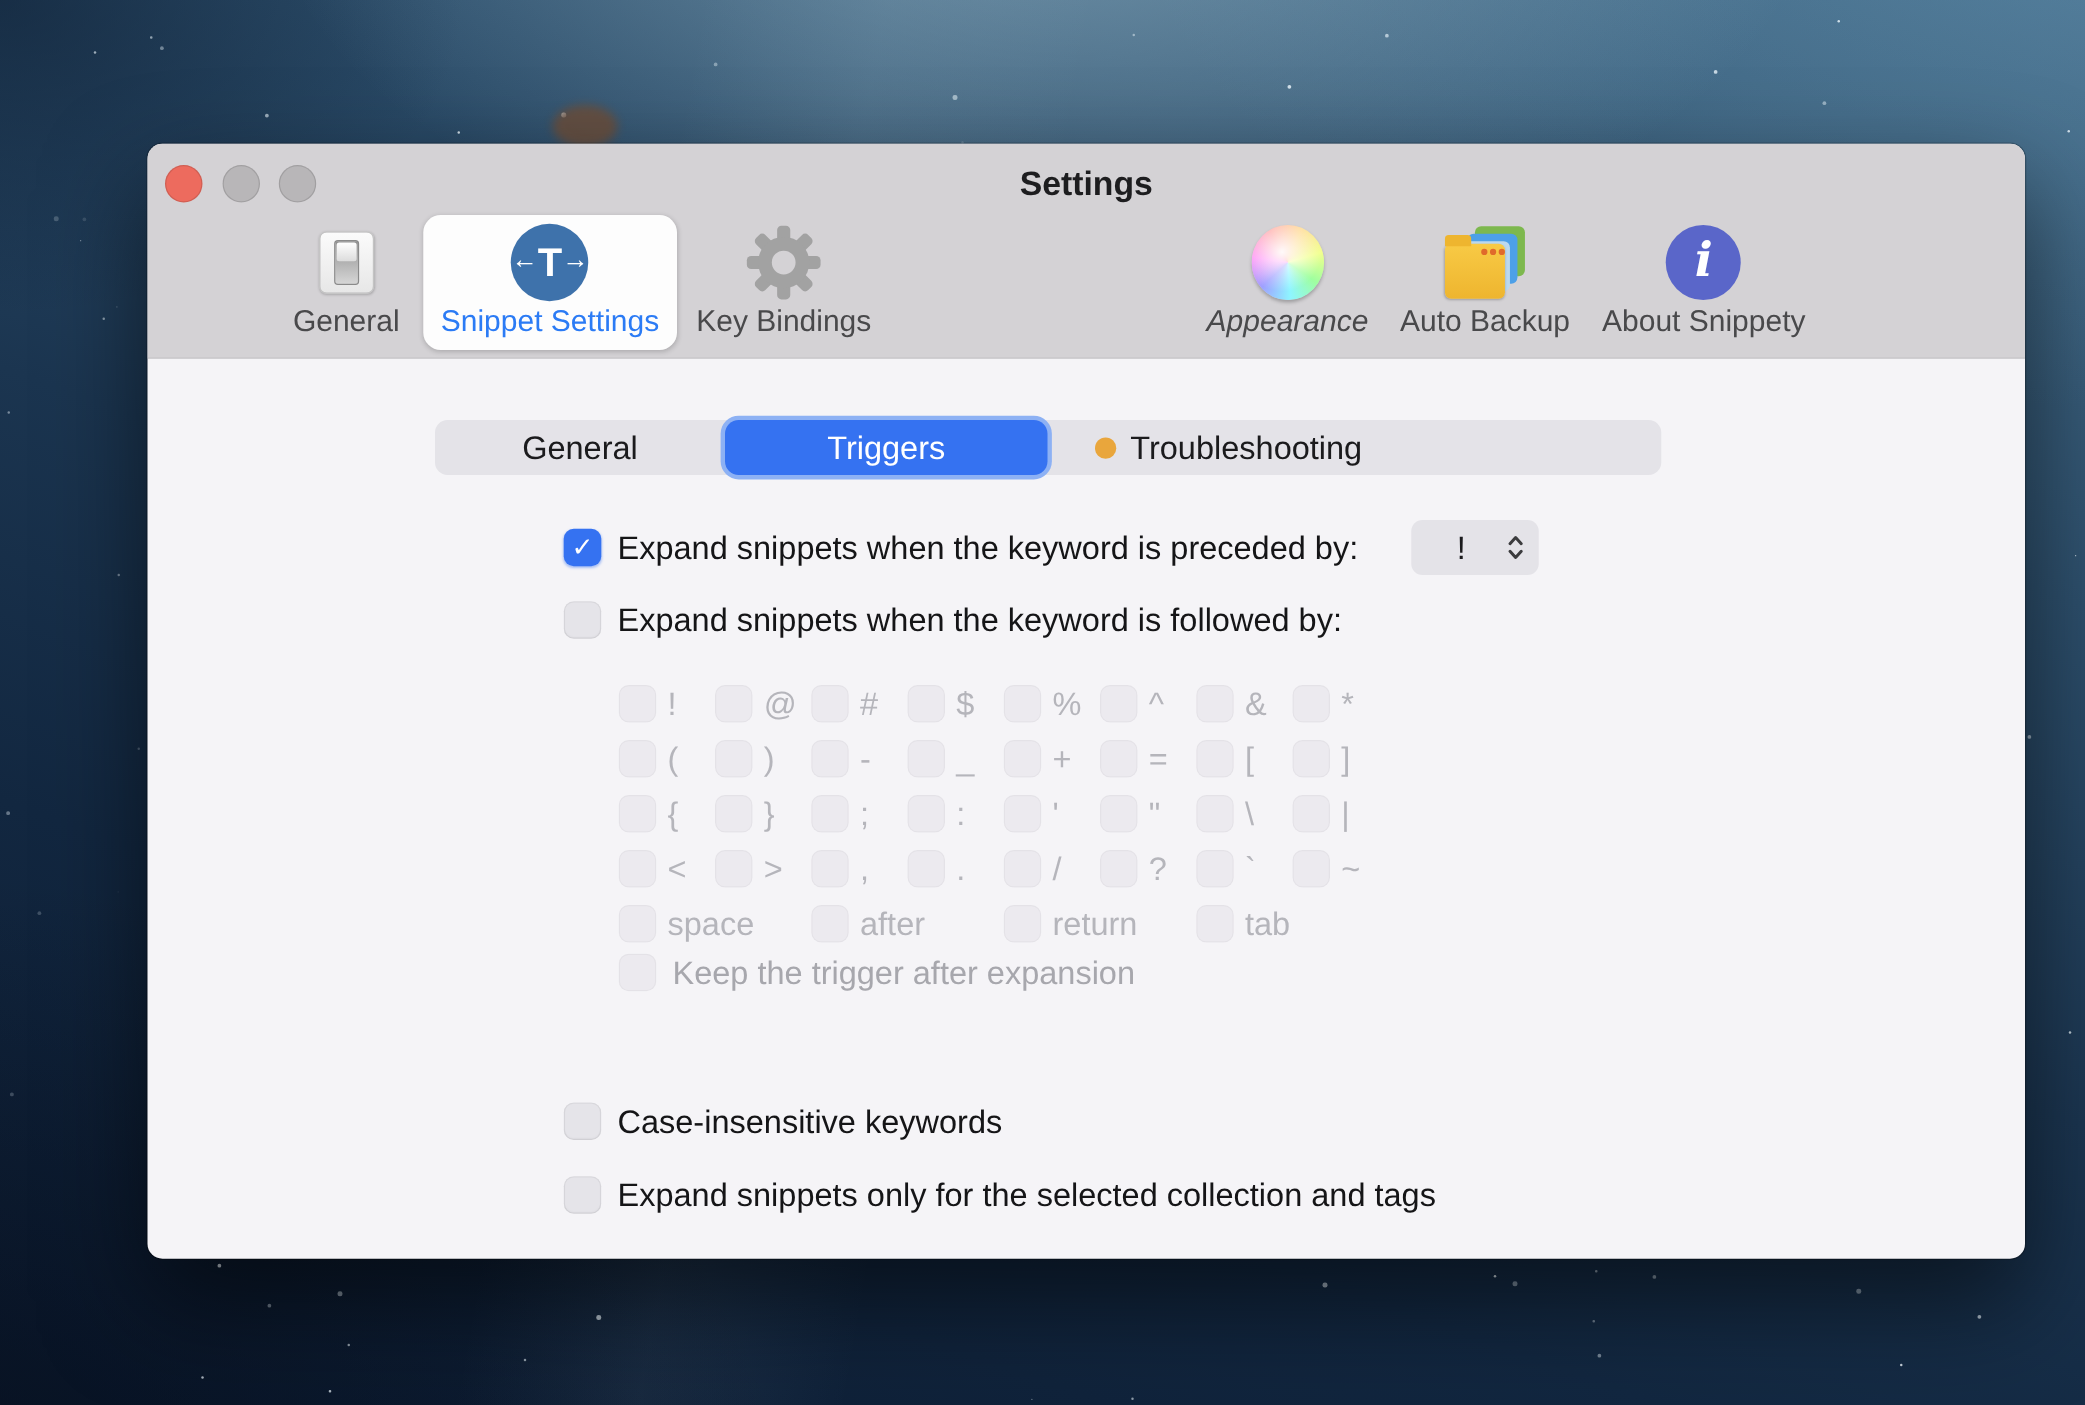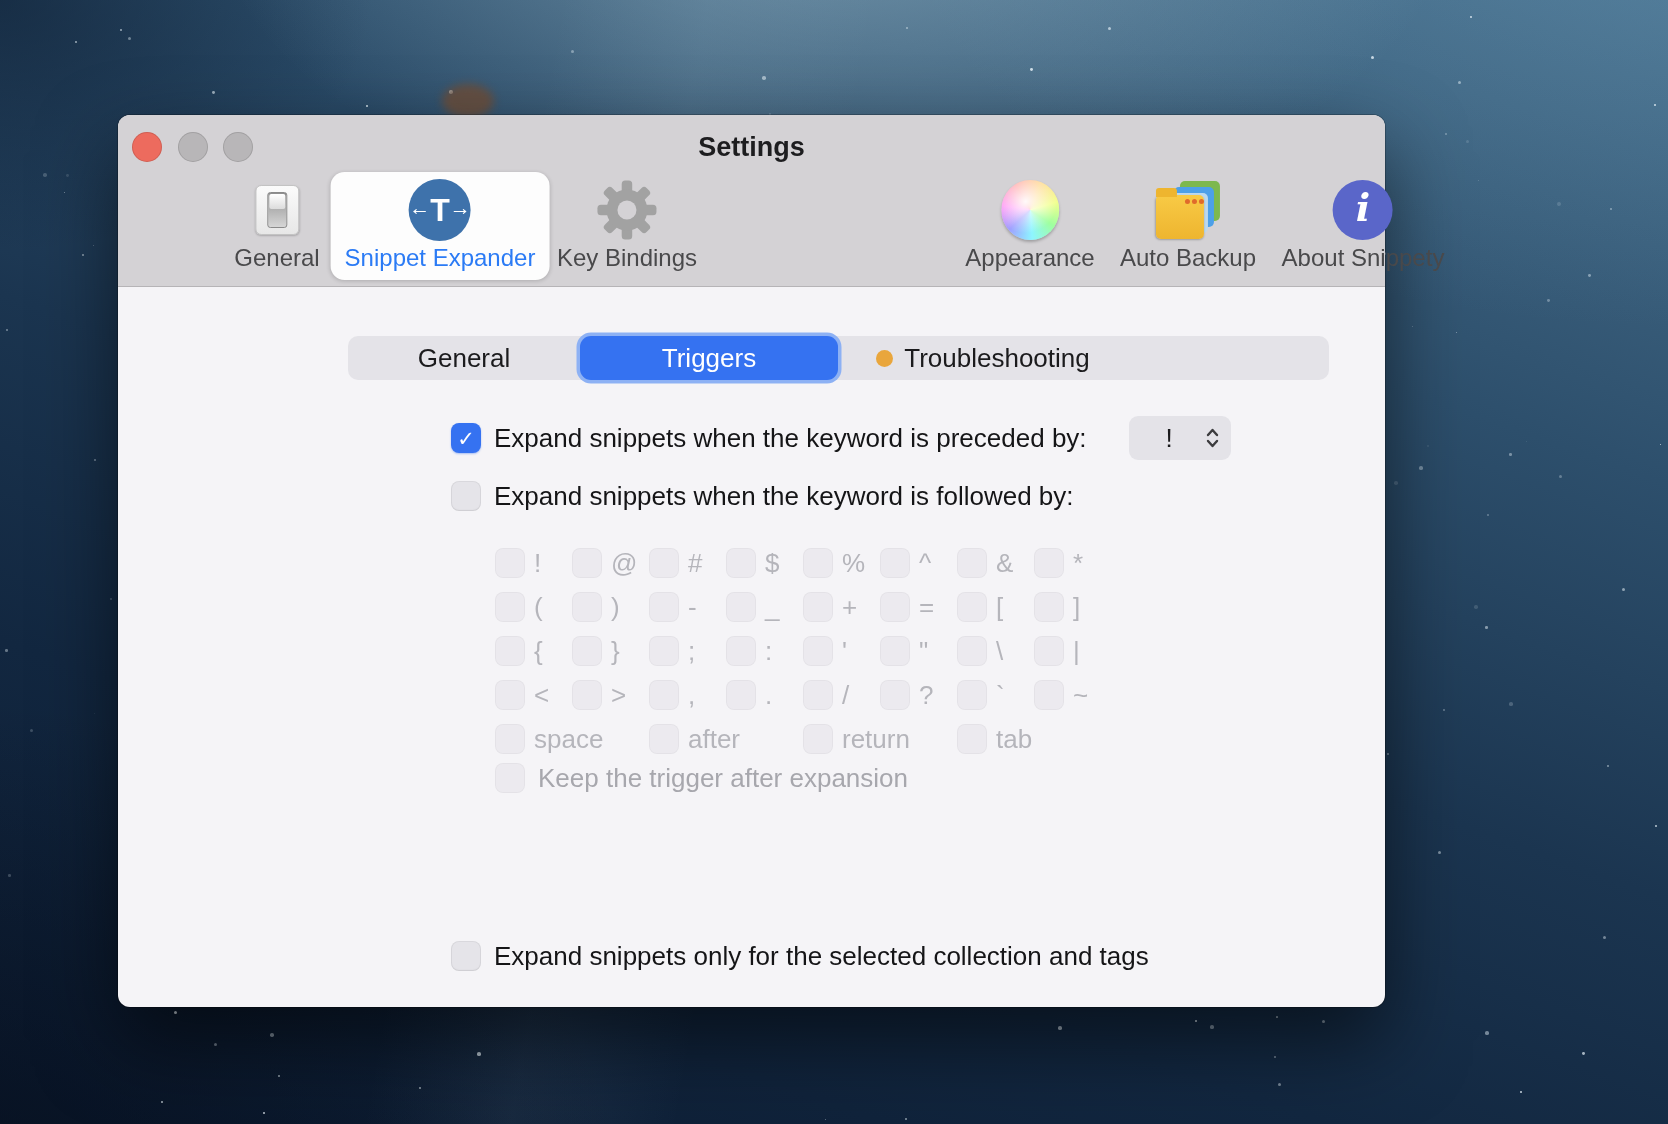--- a/index.html
+++ b/index.html
@@ -13,21 +13,21 @@
       radial-gradient(1200px 900px at -5% 110%, rgba(4,10,22,.65), rgba(4,10,22,0) 60%),
       linear-gradient(100deg, transparent 30%, rgba(180,210,225,.07) 38%, transparent 47%),
       linear-gradient(200deg, #48708d 0%, #2d4f6c 28%, #1b3550 52%, #122740 72%, #0c1b31 100%);
   }
   #speckles{position:absolute;inset:0;z-index:0;}
   .spk{position:absolute;border-radius:50%;background:#eaf4fa;}
   .blob{position:absolute;left:442px;top:84px;width:52px;height:34px;border-radius:50%;
         background:#6b4e3b;filter:blur(4px);opacity:.85;z-index:0;}
 
   
-  .window{position:absolute;left:118px;top:115px;width:1267px;height:892px;border-radius:12px;
+  .window{position:absolute;left:118px;top:115px;width:1502px;height:892px;border-radius:12px;
           background:#f5f4f7;z-index:2;
           box-shadow:0 35px 80px rgba(0,0,0,.55), 0 0 0 1px rgba(0,0,0,.22);}
   .titlebar{position:absolute;left:0;top:0;right:0;height:172px;background:#d4d2d5;
             border-radius:12px 12px 0 0;border-bottom:1px solid rgba(0,0,0,.14);box-sizing:border-box;}
   .light{position:absolute;top:17px;width:30px;height:30px;border-radius:50%;box-shadow:inset 0 0 0 1px rgba(0,0,0,.12);}
   .light.red{left:14px;background:#ed6b5e;}
   .light.g1{left:60px;background:#b8b6b8;}
   .light.g2{left:105px;background:#b8b6b8;}
   .win-title{position:absolute;left:0;right:0;top:17px;text-align:center;
              font-size:27px;font-weight:bold;color:#1d1d1f;line-height:30px;}
@@ -331,42 +331,42 @@
           <span class="tb-label">General</span>
         </div>
         <div class="tb-item selected" style="left: 322px;">
           <span class="tb-icon">
             <div class="se-circle">
               <span class="se-ar">←</span>
               <span class="se-t">T</span>
               <span class="se-ar">→</span>
             </div>
           </span>
-          <span class="tb-label">Snippet Expander</span>
+          <span class="tb-label">Snippet Settings</span>
         </div>
         <div class="tb-item" style="left: 509px;">
           <span class="tb-icon">
             <svg width="60" height="60" viewBox="-12 -12 24 24">
               <g fill="#a2a2a2">
                 <rect x="-2.1" y="-11.8" width="4.2" height="6" rx="1.4" transform="rotate(0)"></rect>
                 <rect x="-2.1" y="-11.8" width="4.2" height="6" rx="1.4" transform="rotate(45)"></rect>
                 <rect x="-2.1" y="-11.8" width="4.2" height="6" rx="1.4" transform="rotate(90)"></rect>
                 <rect x="-2.1" y="-11.8" width="4.2" height="6" rx="1.4" transform="rotate(135)"></rect>
                 <rect x="-2.1" y="-11.8" width="4.2" height="6" rx="1.4" transform="rotate(180)"></rect>
                 <rect x="-2.1" y="-11.8" width="4.2" height="6" rx="1.4" transform="rotate(225)"></rect>
                 <rect x="-2.1" y="-11.8" width="4.2" height="6" rx="1.4" transform="rotate(270)"></rect>
                 <rect x="-2.1" y="-11.8" width="4.2" height="6" rx="1.4" transform="rotate(315)"></rect>
                 <circle r="8.2"></circle>
               </g>
               <circle r="3.8" fill="#d4d2d5"></circle>
             </svg>
           </span>
           <span class="tb-label">Key Bindings</span>
         </div>
-        <div class="tb-item" style="left: 912px;">
+        <div class="tb-item" style="left: 912px; font-style: italic;">
           <span class="tb-icon">
             <div class="wheel"></div>
           </span>
           <span class="tb-label">Appearance</span>
         </div>
         <div class="tb-item" style="left: 1070px;">
           <span class="tb-icon">
             <div class="backup">
               <div class="bf f1"></div>
               <div class="bf f2"></div>
@@ -579,19 +579,23 @@
           </div>
         </div>
       </div>
 
     <div class="crow" style="left:377px;top:476px">
       <span class="cb off dis"></span>
       <span class="lbl dis">Keep the trigger after expansion</span>
     </div>
 
 
+    <div class="crow" style="left:333px;top:595px">
+      <span class="cb off"></span>
+      <span class="lbl">Case-insensitive keywords</span>
+    </div>
 
     <div class="crow" style="left:333px;top:654px">
       <span class="cb off"></span>
       <span class="lbl">Expand snippets only for the selected collection and tags</span>
     </div>
   </div>
 </div>
 
 </body></html>

